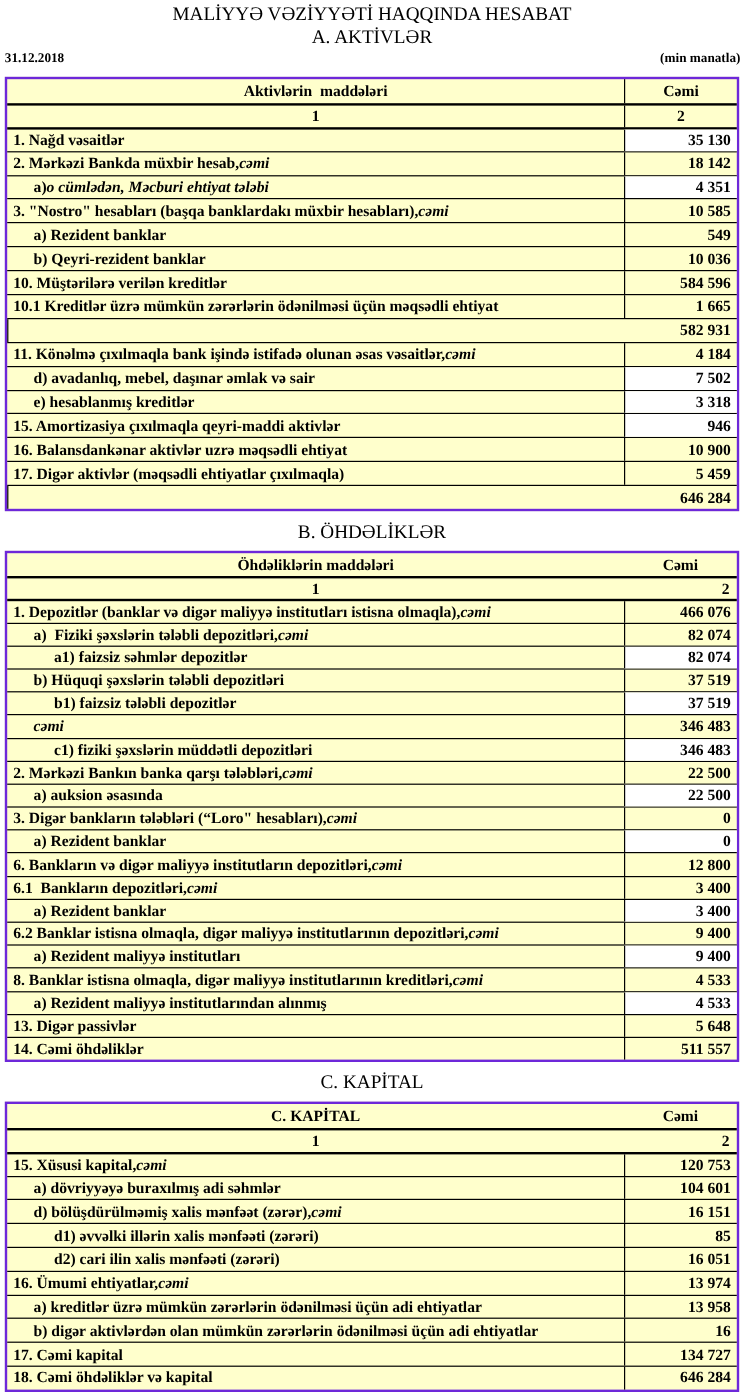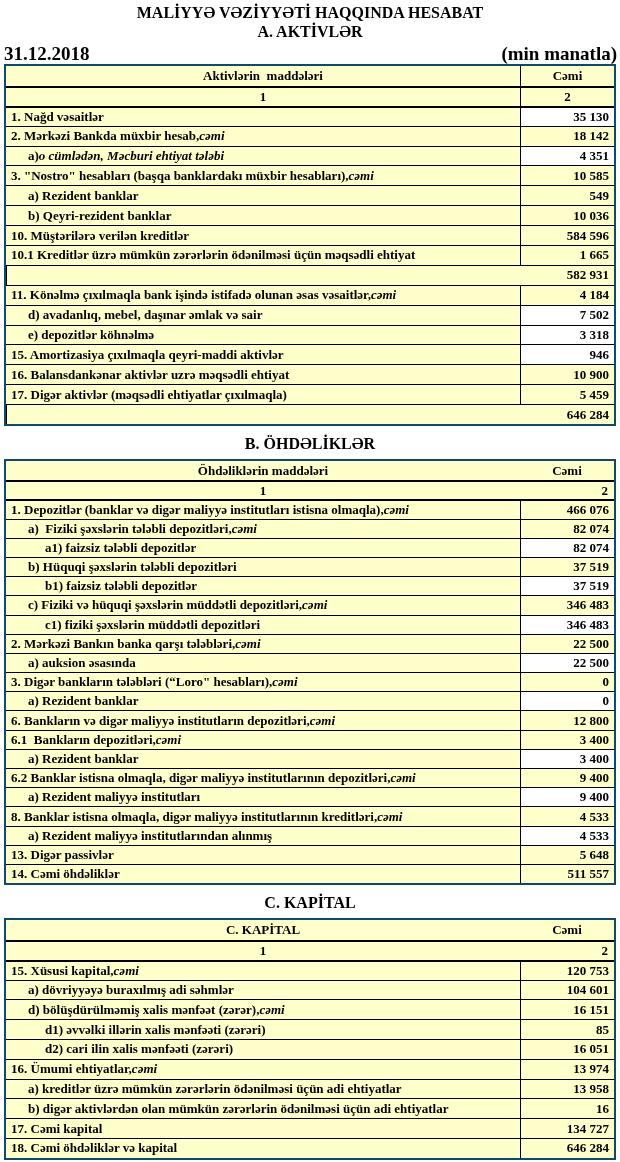--- a/index.html
+++ b/index.html
@@ -1,26 +1,26 @@
 <!DOCTYPE html>
 <html><head>
 <meta charset="utf-8">
 <style>
   html,body{margin:0;padding:0;}
   body{
     width:620px;height:1162px;background:#ffffff;color:#000;
     font-family:"Liberation Serif","DejaVu Serif",serif;
     -webkit-font-smoothing:antialiased;
   }
-  .title{ text-align:center;font-weight:bold;font-size:16px;line-height:19px; }
+  .title{ text-align:center;font-weight:normal;font-size:16px;line-height:19px; }
   #title1{ padding-top:3px; }
-  .meta{ display:flex;justify-content:space-between;font-weight:bold;font-size:19px;
+  .meta{ display:flex;justify-content:space-between;font-weight:bold;font-size:11px;
          padding:2px 3px 0 4px;height:17px; }
-  .sec-title{ text-align:center;font-weight:bold;font-size:16px;margin:8px 0 6px 0;line-height:19px; }
-  .tbl{ margin:4px 4px 0 4px;border:2px solid #0c4a6e;background:#FFFFCC;font-size:13px; }
+  .sec-title{ text-align:center;font-weight:normal;font-size:16px;margin:8px 0 6px 0;line-height:19px; }
+  .tbl{ margin:4px 4px 0 4px;border:2px solid #6d28d9;background:#FFFFCC;font-size:13px; }
   .row{ display:flex;box-sizing:border-box;align-items:stretch;font-weight:bold; }
   .row + .row{ border-top:1px solid #000; }
   .hrow + .row{ border-top:2px solid #000; }
   .tbl-assets .row{ height:19.9px; }
   .tbl-liabilities .row{ height:19.2px; }
   .tbl-capital .row{ height:19.8px; }
   .lbl{ width:514px;box-sizing:border-box;display:flex;align-items:center;overflow:hidden;white-space:nowrap; }
   .val{ flex:1;box-sizing:border-box;display:flex;align-items:center;justify-content:flex-end;
         padding-right:5px;border-left:1px solid #000; }
   .hrow{ font-weight:bold; }
@@ -117,21 +117,21 @@
           <div class="val">4 184</div>
         </div>
         <div class="row">
           <div class="lbl ind1">
             <span>d) avadanlıq, mebel, daşınar əmlak və sair</span>
           </div>
           <div class="val white">7 502</div>
         </div>
         <div class="row">
           <div class="lbl ind1">
-            <span>e) depozitlər köhnəlmə</span>
+            <span>e) hesablanmış kreditlər</span>
           </div>
           <div class="val white">3 318</div>
         </div>
         <div class="row">
           <div class="lbl ind0">
             <span>15. Amortizasiya çıxılmaqla qeyri-maddi aktivlər</span>
           </div>
           <div class="val white">946</div>
         </div>
         <div class="row">
@@ -169,39 +169,38 @@
         </div>
         <div class="row">
           <div class="lbl ind1">
             <span>a)&nbsp; Fiziki şəxslərin tələbli depozitləri, </span>
             <span class="it">cəmi</span>
           </div>
           <div class="val">82 074</div>
         </div>
         <div class="row">
           <div class="lbl ind2">
-            <span>a1) faizsiz tələbli depozitlər</span>
+            <span>a1) faizsiz səhmlər depozitlər</span>
           </div>
           <div class="val white">82 074</div>
         </div>
         <div class="row">
           <div class="lbl ind1">
             <span>b) Hüquqi şəxslərin tələbli depozitləri</span>
           </div>
           <div class="val">37 519</div>
         </div>
         <div class="row">
           <div class="lbl ind2">
             <span>b1) faizsiz tələbli depozitlər</span>
           </div>
           <div class="val white">37 519</div>
         </div>
         <div class="row">
           <div class="lbl ind1">
-            <span>c) Fiziki və hüquqi şəxslərin müddətli depozitləri, </span>
             <span class="it">cəmi</span>
           </div>
           <div class="val">346 483</div>
         </div>
         <div class="row">
           <div class="lbl ind2">
             <span>c1) fiziki şəxslərin müddətli depozitləri</span>
           </div>
           <div class="val white">346 483</div>
         </div>

